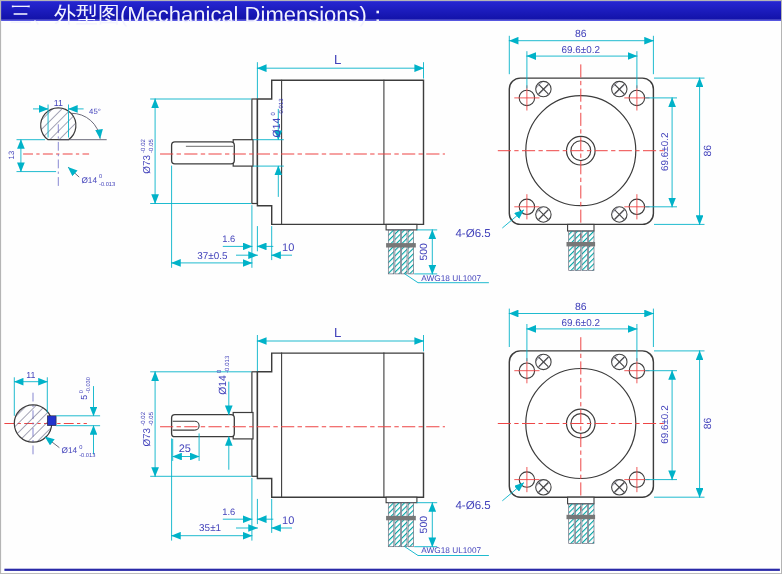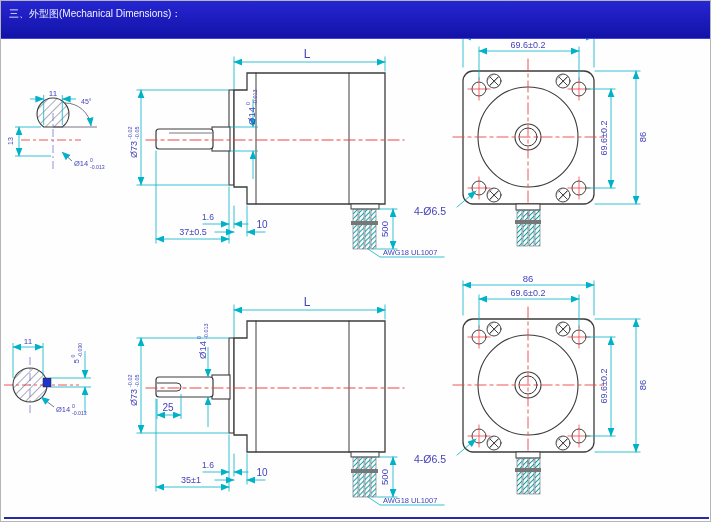--- a/index.html
+++ b/index.html
@@ -1,21 +1,21 @@
 <!DOCTYPE html>
 <html><head>
 <meta charset="utf-8">
 <style>
   html,body{margin:0;padding:0;background:#e8e8e8;}
   #page{position:relative;width:711px;height:522px;background:#fefefe;
         border:1px solid #b5b5b5;box-sizing:border-box;overflow:hidden;
         font-family:"Liberation Sans", sans-serif;}
-  #titlebar{position:absolute;left:0;top:0;width:711px;height:38px;
+  #titlebar{position:absolute;left:0;top:0;width:711px;height:18px;
         background:linear-gradient(#2626d2,#1212a8);
-        color:#f2f2ff;font-size:10px;line-height:26px;padding-left:8px;
+        color:#f2f2ff;font-size:20px;line-height:26px;padding-left:8px;
         box-sizing:border-box;border-bottom:1px solid #4444dd;}
   #bottomrule{position:absolute;left:3px;top:516px;width:705px;height:2px;background:#2a2aa8;}
   #drawing{position:absolute;left:0;top:0;}
   text{font-family:"Liberation Sans", sans-serif;fill:#4343bb;}
 </style>
 </head>
 <body>
 <div id="page">
 
 <svg id="drawing" width="711" height="522" viewBox="0 0 711 522">

